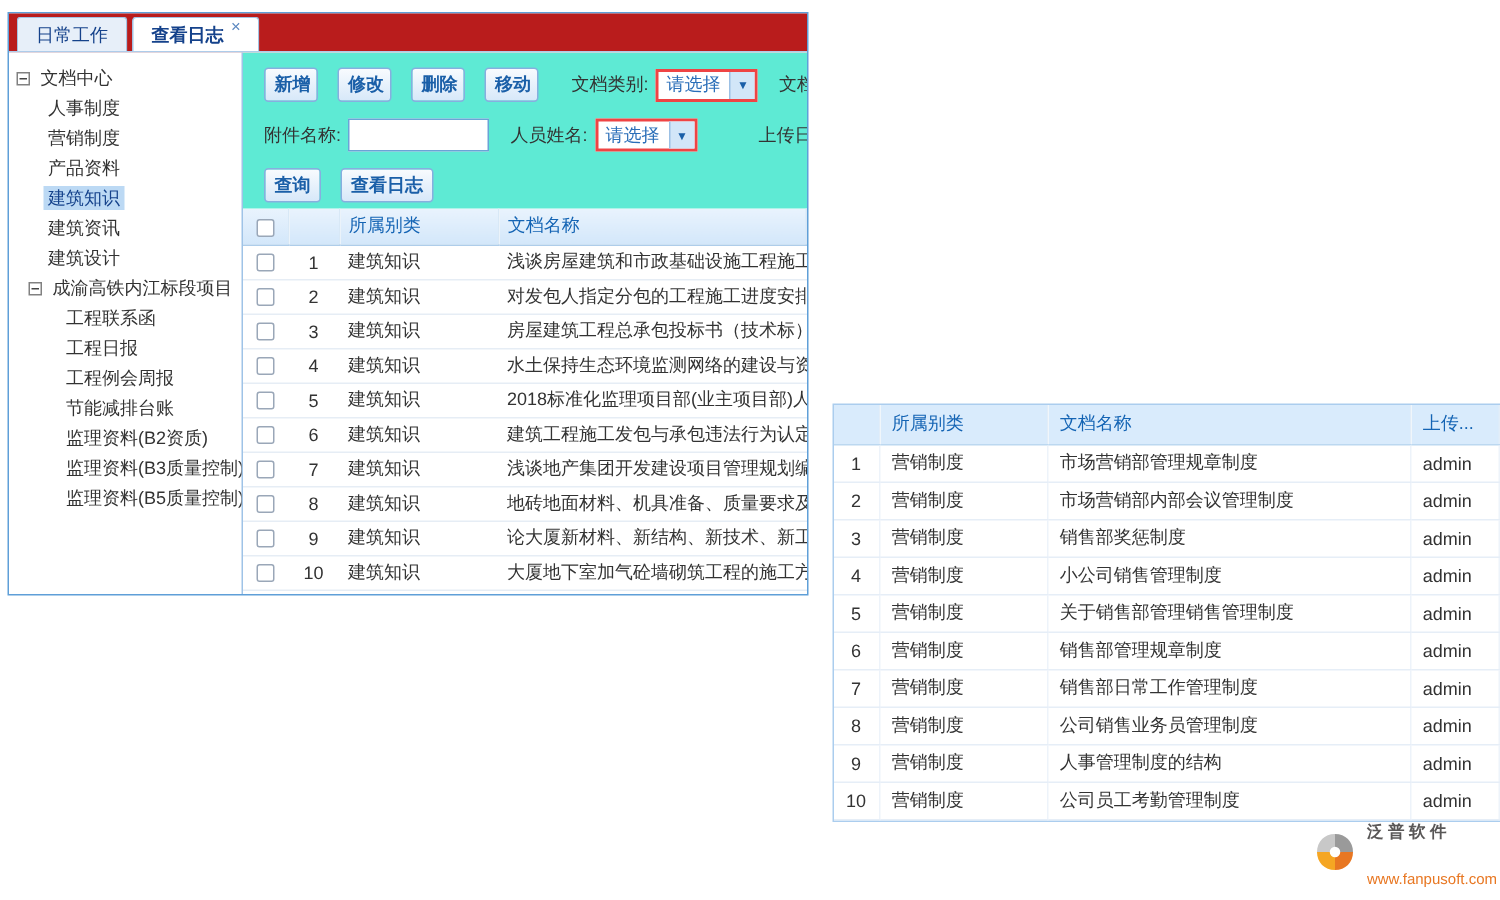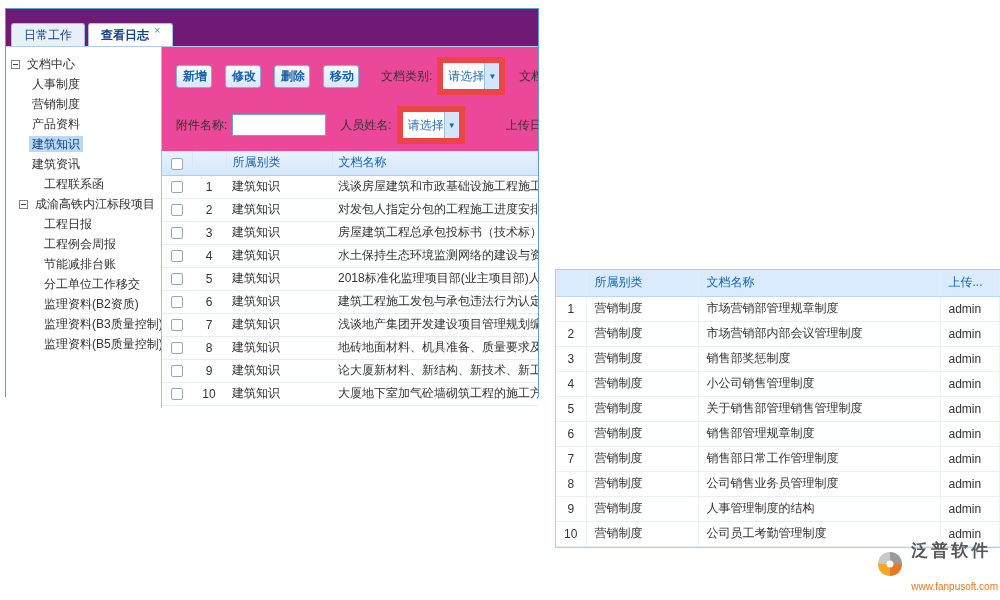--- a/index.html
+++ b/index.html
@@ -3,21 +3,21 @@
 <meta charset="utf-8">
 <style>
   *{box-sizing:border-box;margin:0;padding:0;}
   html,body{width:1000px;height:600px;}
   body{position:relative;overflow:hidden;background:#fff;
        font-family:"Liberation Sans","DejaVu Sans",sans-serif;font-size:12px;color:#333;}
 
   
   .win{position:absolute;left:5px;top:8px;width:534px;height:389px;
        border:1px solid #5f9fd8;background:#fff;}
-  .tabstrip{height:38px;background:#701a75;border-bottom:1px solid #aeccea;
+  .tabstrip{height:26px;background:#b91c1c;border-bottom:1px solid #aeccea;
             display:flex;align-items:flex-end;padding-left:5px;text-align:right;}
   .tab{display:inline-flex;align-items:center;height:23px;padding:0 12px;margin-right:3px;
        background:#e7eff9;border:1px solid #a3c3e3;border-bottom:none;
        border-radius:3px 3px 0 0;color:#15428b;cursor:default;}
   .tab.active{background:#fff;font-weight:bold;}
   .tclose{font-size:11px;color:#5a87c0;margin-left:5px;position:relative;top:-5px;font-weight:normal;cursor:pointer;}
   .winbody{display:flex;height:361px;}
 
   
   .sidebar{width:156px;border-right:1px solid #9fc3e7;background:#fff;padding-top:7px;overflow:hidden;flex:none;}
@@ -27,30 +27,30 @@
   .exp::after{content:"";position:absolute;left:1px;right:1px;top:3px;border-top:1px solid #444;}
   .pl0{padding-left:5px;}
   .pl1{padding-left:23px;}
   .pl1b{padding-left:13px;}
   .pl2{padding-left:35px;}
   .t-label{padding:1px 3px;}
   .sel .t-label{background:#bcd9f4;color:#15428b;}
 
   
   .main{flex:1;display:flex;flex-direction:column;overflow:hidden;background:#fff;}
-  .filters{background:#ec4899;padding:10px 0 0 14px;height:104px;flex:none;white-space:nowrap;overflow:hidden;}
+  .filters{background:#5eead4;padding:10px 0 0 14px;height:104px;flex:none;white-space:nowrap;overflow:hidden;}
   .frow{display:flex;align-items:center;margin-bottom:11px;}
   .btn{font-family:inherit;font-size:12px;font-weight:bold;color:#1a5fa8;
        background:linear-gradient(#f8fbfe,#d7e8f9);border:1px solid #86afdf;border-radius:3px;
        height:23px;padding:0 6px;min-width:36px;margin-right:13px;cursor:pointer;}
   .flabel{color:#333;margin-right:5px;}
   .gap1{margin-left:9px;}
   .gap2{margin-left:14px;}
   .gap3{margin-left:41px;}
-  .select{display:inline-flex;width:68px;height:38px;border:6px solid #ef4444;background:#fff;
+  .select{display:inline-flex;width:68px;height:22px;border:2px solid #ef4444;background:#fff;
           align-items:center;justify-content:space-between;cursor:pointer;flex:none;}
   .sel-text{color:#2a6eb8;padding-left:5px;}
   .sel-arrow{width:17px;height:100%;background:#d2e6f8;border-left:1px solid #9cc0e4;color:#1a5fa8;
              font-size:8px;display:flex;align-items:center;justify-content:center;}
   .txt{width:94px;height:22px;border:1px solid #6ba3d6;background:#fff;font-family:inherit;
        font-size:12px;padding:0 4px;flex:none;}
 
   
   table{border-collapse:collapse;width:100%;table-layout:fixed;}
   .tbl th{background:linear-gradient(#e9f3fd,#d3e7fa);color:#1464b4;font-weight:normal;text-align:left;
@@ -66,21 +66,21 @@
         background:#fff;overflow:hidden;}
   .tbl2 th{background:#d9ebfc;color:#1464b4;font-weight:normal;text-align:left;height:26px;
            padding:0 8px;border-bottom:1px solid #bcd8f0;border-right:1px solid #e2edf8;
            white-space:nowrap;overflow:hidden;}
   .tbl2 td{height:25px;padding:0 8px;border-bottom:1px solid #e6eef7;border-right:1px solid #edf3fa;
            white-space:nowrap;overflow:hidden;color:#333;}
 
   
   .brandbox{position:absolute;right:2px;bottom:8px;display:flex;align-items:center;}
   .brand-col{display:flex;flex-direction:column;align-items:flex-start;margin-left:6px;}
-  .brand-name{font-size:17px;font-weight:bold;color:#595757;letter-spacing:3px;}
+  .brand-name{font-size:11px;font-weight:bold;color:#595757;letter-spacing:3px;}
   .brand-url{font-size:10px;color:#e87722;margin-top:19px;}
 </style>
 </head>
 <body>
 
 <div class="win">
 
   <div class="tabstrip">
     <div class="tab">
       <span>日常工作</span>
@@ -95,28 +95,28 @@
 
     <div class="sidebar">
       <div class="t-row pl0">
         <span class="exp"></span><span class="t-label">文档中心</span>
       </div>
       <div class="t-row pl1"><span class="t-label">人事制度</span></div>
       <div class="t-row pl1"><span class="t-label">营销制度</span></div>
       <div class="t-row pl1"><span class="t-label">产品资料</span></div>
       <div class="t-row pl1 sel"><span class="t-label">建筑知识</span></div>
       <div class="t-row pl1"><span class="t-label">建筑资讯</span></div>
-      <div class="t-row pl2"><span class="t-label">工程联系函</span></div>
+      <div class="t-row pl1"><span class="t-label">建筑设计</span></div>
       <div class="t-row pl1b">
         <span class="exp"></span><span class="t-label">成渝高铁内江标段项目</span>
       </div>
+      <div class="t-row pl2"><span class="t-label">工程联系函</span></div>
       <div class="t-row pl2"><span class="t-label">工程日报</span></div>
       <div class="t-row pl2"><span class="t-label">工程例会周报</span></div>
       <div class="t-row pl2"><span class="t-label">节能减排台账</span></div>
-      <div class="t-row pl2"><span class="t-label">分工单位工作移交</span></div>
       <div class="t-row pl2"><span class="t-label">监理资料(B2资质)</span></div>
       <div class="t-row pl2"><span class="t-label">监理资料(B3质量控制)</span></div>
       <div class="t-row pl2"><span class="t-label">监理资料(B5质量控制)</span></div>
     </div>
 
     <div class="main">
       <div class="filters">
         <div class="frow">
           <button class="btn">新增</button>
           <button class="btn">修改</button>

